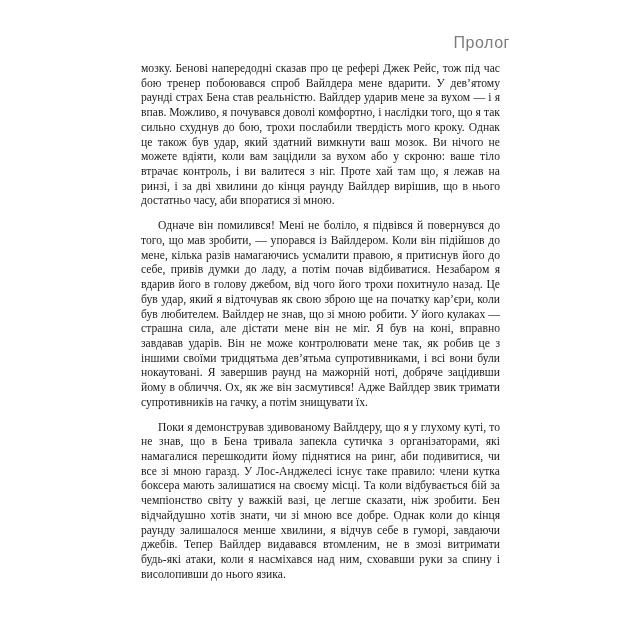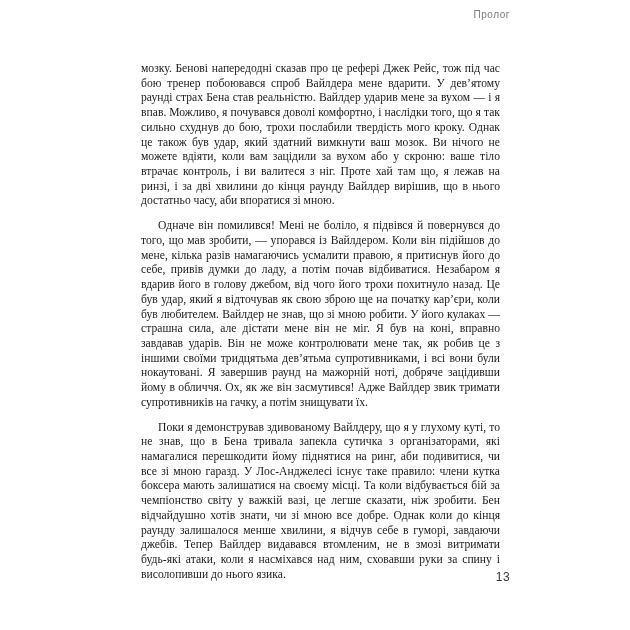--- a/index.html
+++ b/index.html
@@ -20,26 +20,26 @@
   .page {
     position: relative;
     width: 630px;
     height: 630px;
     box-sizing: border-box;
   }
 
   
   .running-header {
     position: absolute;
-    top: 8px;
+    top: 36px;
     left: 131px;
     width: 379px;
     text-align: right;
     font-family: "Liberation Sans", "DejaVu Sans", sans-serif;
-    font-size: 10px;
+    font-size: 16px;
     letter-spacing: 0.55px;
     color: #7c7c7c;
     line-height: 14px;
     white-space: nowrap;
   }
 
   
   .text-block {
     position: absolute;
     top: 52px;
@@ -82,15 +82,14 @@
 <div class="page">
 
   <div class="running-header">Пролог</div>
 
   <div class="text-block">
     <p>мозку. Бенові напередодні сказав про це рефері Джек Рейс, тож під час бою тренер побоювався спроб Вайлдера мене вдарити. У дев’ятому раунді страх Бена став реальністю. Вайлдер ударив мене за вухом — і я впав. Можливо, я почувався доволі комфортно, і наслідки того, що я так сильно схуднув до бою, трохи послабили твердість мого кроку. Однак це також був удар, який здатний вимкнути ваш мозок. Ви нічого не можете вдіяти, коли вам зацідили за вухом або у скроню: ваше тіло втрачає контроль, і ви валитеся з ніг. Проте хай там що, я лежав на ринзі, і за дві хвилини до кінця раунду Вайлдер вирішив, що в нього достатньо часу, аби впоратися зі мною.</p>
     <p class="indent">Одначе він помилився! Мені не боліло, я підвівся й повернувся до того, що мав зробити, — упорався із Вайлдером. Коли він підійшов до мене, кілька разів намагаючись усмалити правою, я притиснув його до себе, привів думки до ладу, а потім почав відбиватися. Незабаром я вдарив його в голову джебом, від чого його трохи похитнуло назад. Це був удар, який я відточував як свою зброю ще на початку кар’єри, коли був любителем. Вайлдер не знав, що зі мною робити. У його кулаках — страшна сила, але дістати мене він не міг. Я був на коні, вправно завдавав ударів. Він не може контролювати мене так, як робив це з іншими своїми тридцятьма дев’ятьма супротивниками, і всі вони були нокаутовані. Я завершив раунд на мажорній ноті, добряче зацідивши йому в обличчя. Ох, як же він засмутився! Адже Вайлдер звик тримати супротивників на гачку, а потім знищувати їх.</p>
     <p class="indent">Поки я демонстрував здивованому Вайлдеру, що я у глухому куті, то не знав, що в Бена тривала запекла сутичка з організаторами, які намагалися перешкодити йому піднятися на ринг, аби подивитися, чи все зі мною гаразд. У Лос-Анджелесі існує таке правило: члени кутка боксера мають залишатися на своєму місці. Та коли відбувається бій за чемпіонство світу у важкій вазі, це легше сказати, ніж зробити. Бен відчайдушно хотів знати, чи зі мною все добре. Однак коли до кінця раунду залишалося менше хвилини, я відчув себе в гуморі, завдаючи джебів. Тепер Вайлдер видавався втомленим, не в змозі витримати будь-які атаки, коли я насміхався над ним, сховавши руки за спину і висолопивши до нього язика.</p>
   </div>
 
-  <div class="folio">13</div>
 
 </div>
 
 </body></html>

